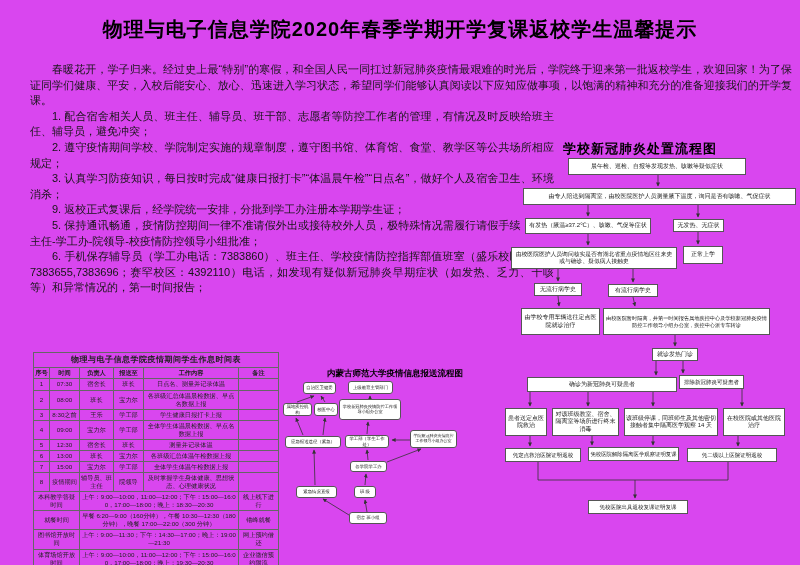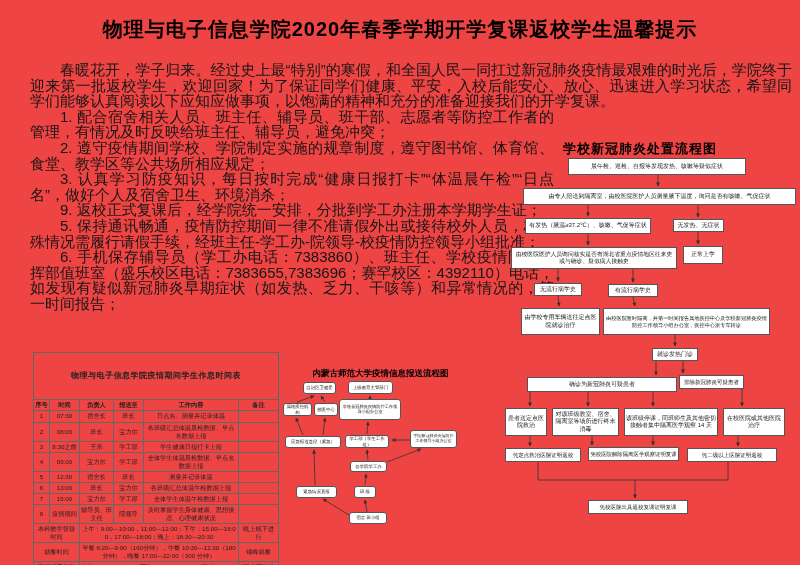--- a/index.html
+++ b/index.html
@@ -1,39 +1,39 @@
 <!DOCTYPE html>
 <html><head>
 <meta charset="utf-8">
 <style>
   html,body{margin:0;padding:0;background:#fff;}
-  .page{position:relative;width:800px;height:565px;background:#ef4444;overflow:hidden;
+  .page{position:relative;width:800px;height:565px;background:#d946ef;overflow:hidden;
         font-family:"Liberation Sans","DejaVu Sans",sans-serif;color:#111;}
   .doc-title{position:absolute;top:16px;left:0;width:800px;text-align:center;
         font-size:20px;font-weight:bold;letter-spacing:1px;color:#000;}
-  .bodytext{position:absolute;left:30px;top:62px;width:762px;font-size:15px;
+  .bodytext{position:absolute;left:30px;top:62px;width:762px;font-size:11px;
         line-height:15.6px;text-align:justify;color:#151515;}
   .bodytext p{margin:0;text-indent:2em;}
   .items{width:524px;}
   
   .table-wrap{position:absolute;left:33px;top:352px;width:245px;}
   .sched{border-collapse:collapse;width:100%;font-size:6.2px;color:#222;table-layout:fixed;}
   .sched td,.sched th{border:1px solid #666;padding:1px 1px;text-align:center;
         line-height:1.3;font-weight:normal;overflow:hidden;word-break:break-all;}
-  .sched .t-title{font-size:8px;font-weight:bold;padding:18px 0;letter-spacing:0.5px;}
+  .sched .t-title{font-size:8px;font-weight:bold;padding:2px 0;letter-spacing:0.5px;}
   .sched thead th{font-weight:bold;}
   
   .flow{position:absolute;}
   .flow svg{position:absolute;left:0;top:0;}
   .fbox{position:absolute;border:1px solid #555;background:#fff;display:flex;
         align-items:center;justify-content:center;text-align:center;
         line-height:1.18;padding:1px;box-sizing:border-box;overflow:hidden;word-break:break-all;}
   .flow-mid{left:283px;top:368px;width:212px;height:192px;}
   .flow-mid .fbox{border-radius:3px;font-size:4.4px;color:#222;border-width:0.8px;}
-  .flow-mid .ftitle{position:absolute;left:15px;top:0;width:165px;text-align:center;
+  .flow-mid .ftitle{position:absolute;left:15px;top:0;width:165px;text-align:right;
         font-size:8.5px;font-weight:bold;color:#000;}
   .flow-right{left:480px;top:132px;width:320px;height:405px;}
   .flow-right .fbox{font-size:6px;color:#1a1a1a;}
   .flow-right .ftitle{position:absolute;left:40px;top:8px;width:240px;text-align:center;
         font-size:13px;font-weight:bold;letter-spacing:1px;color:#000;}
 </style>
 </head>
 <body>
 
 <div class="page">

